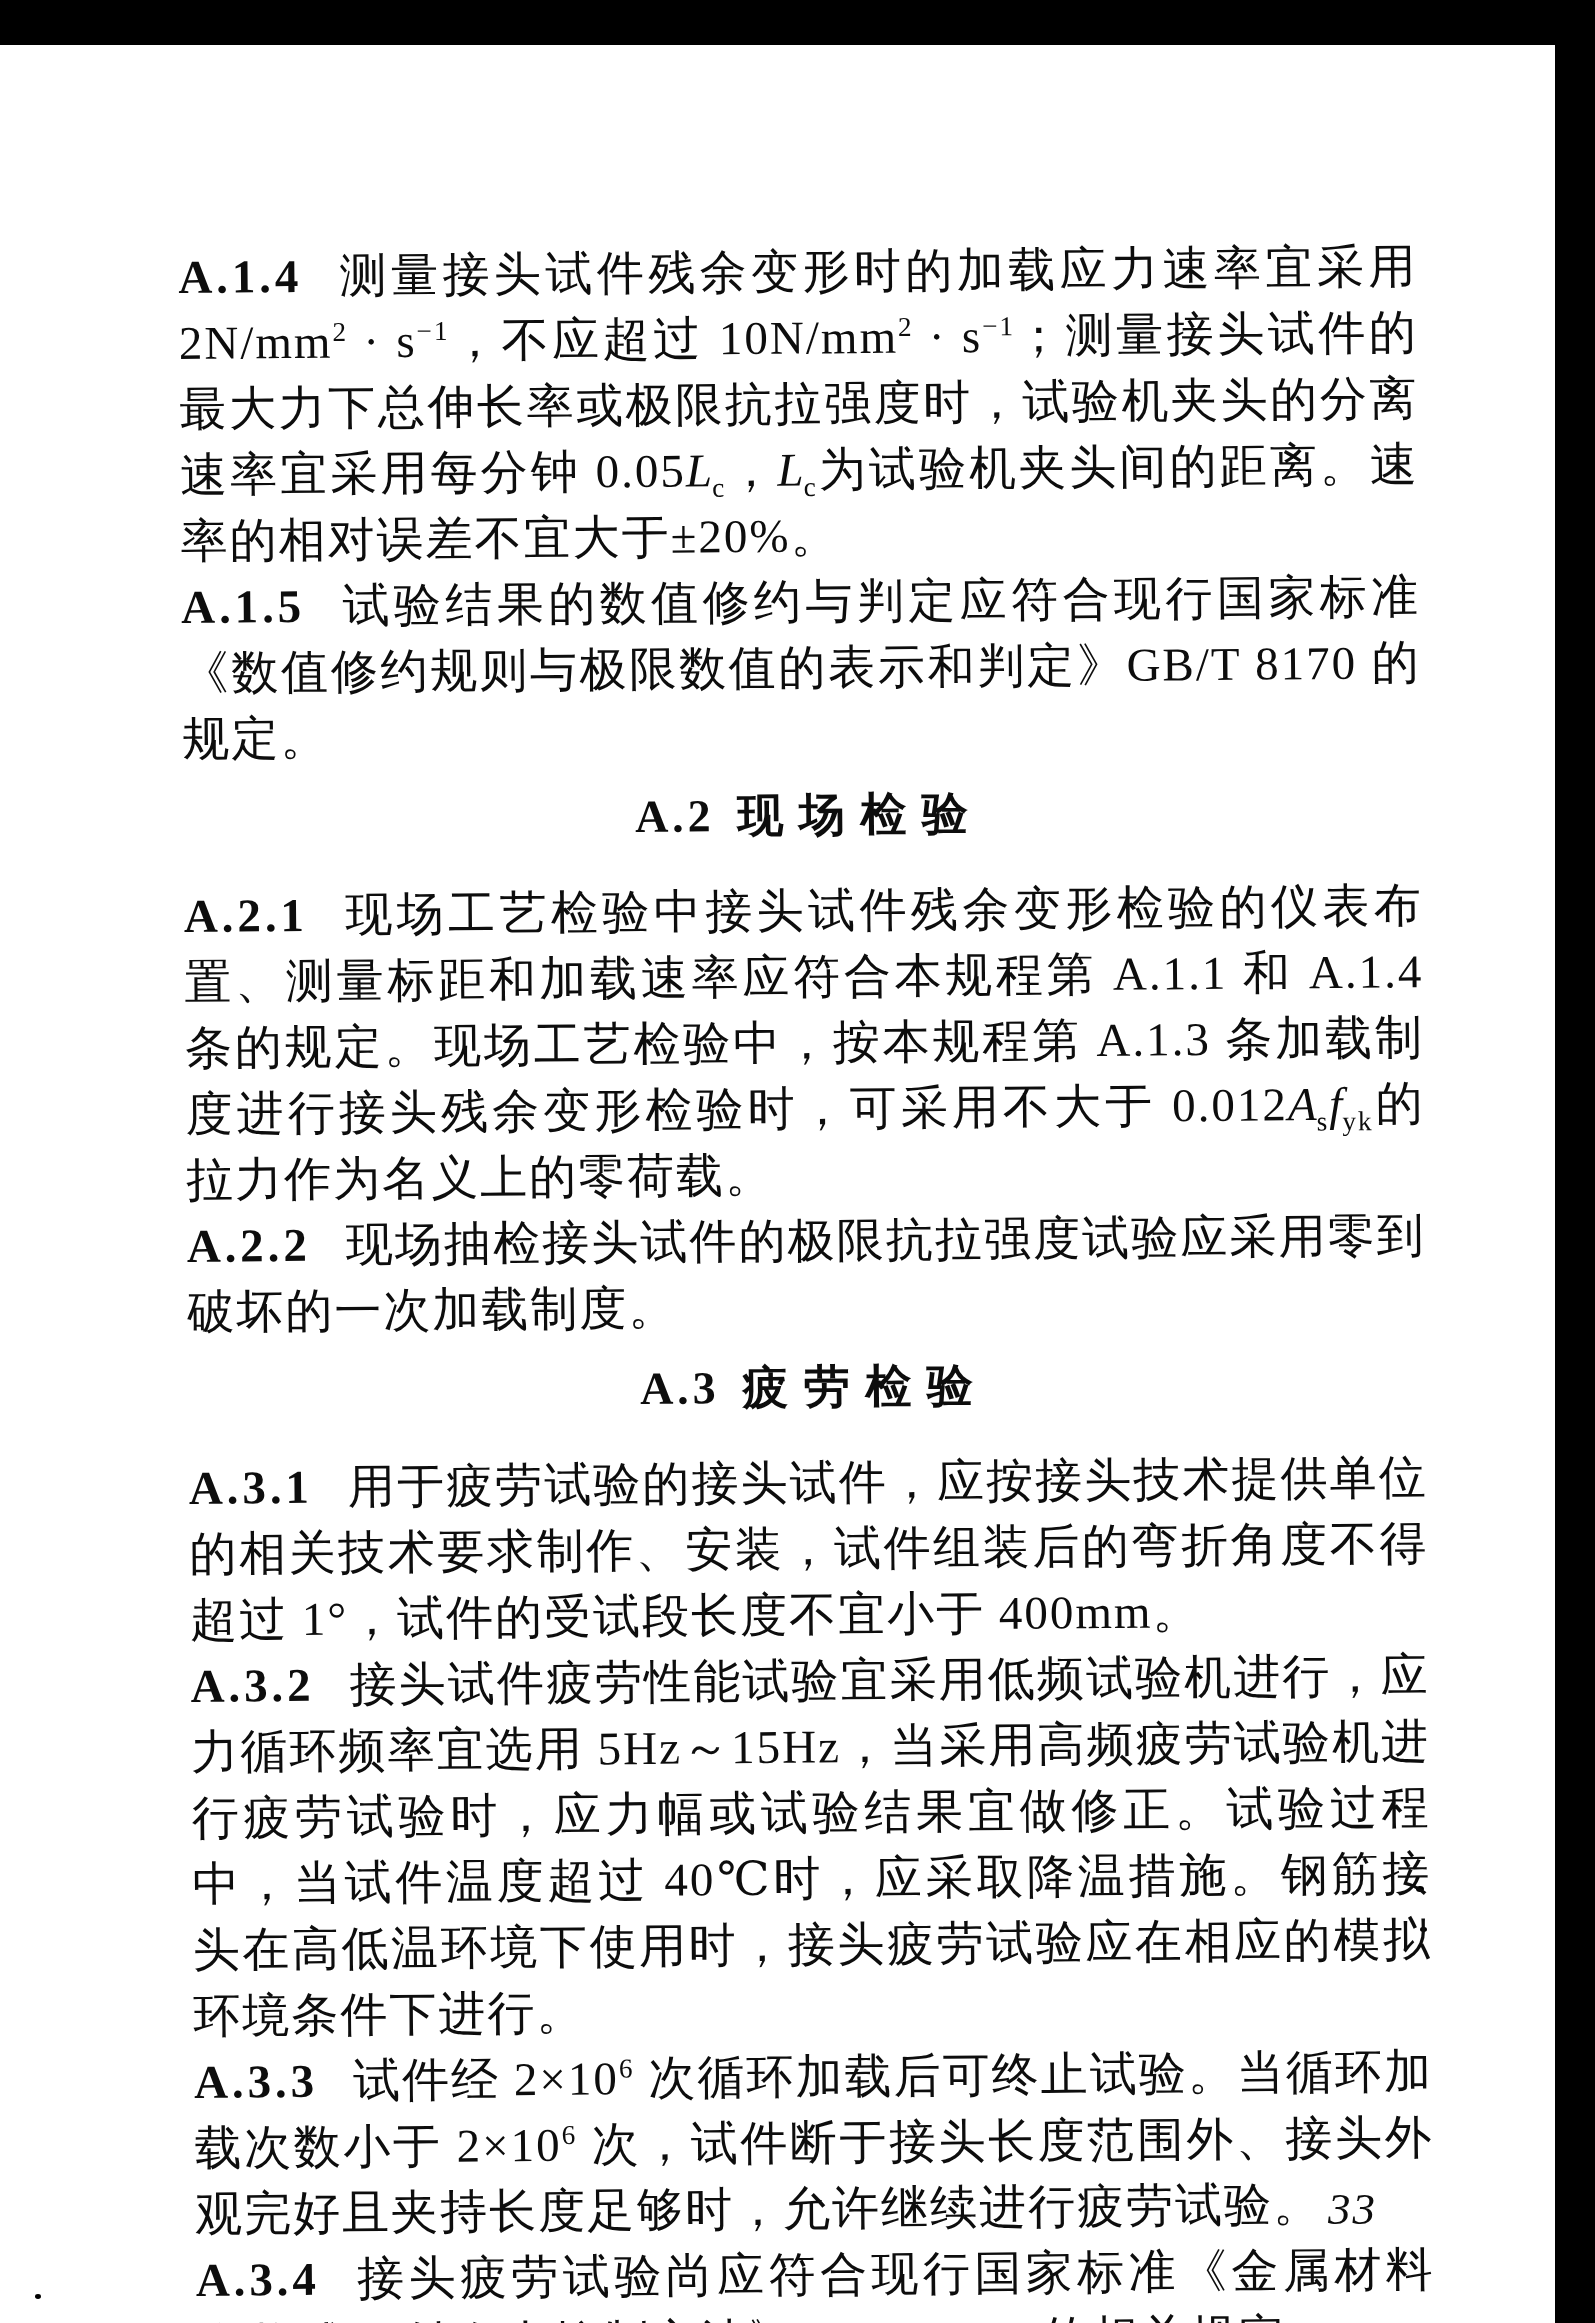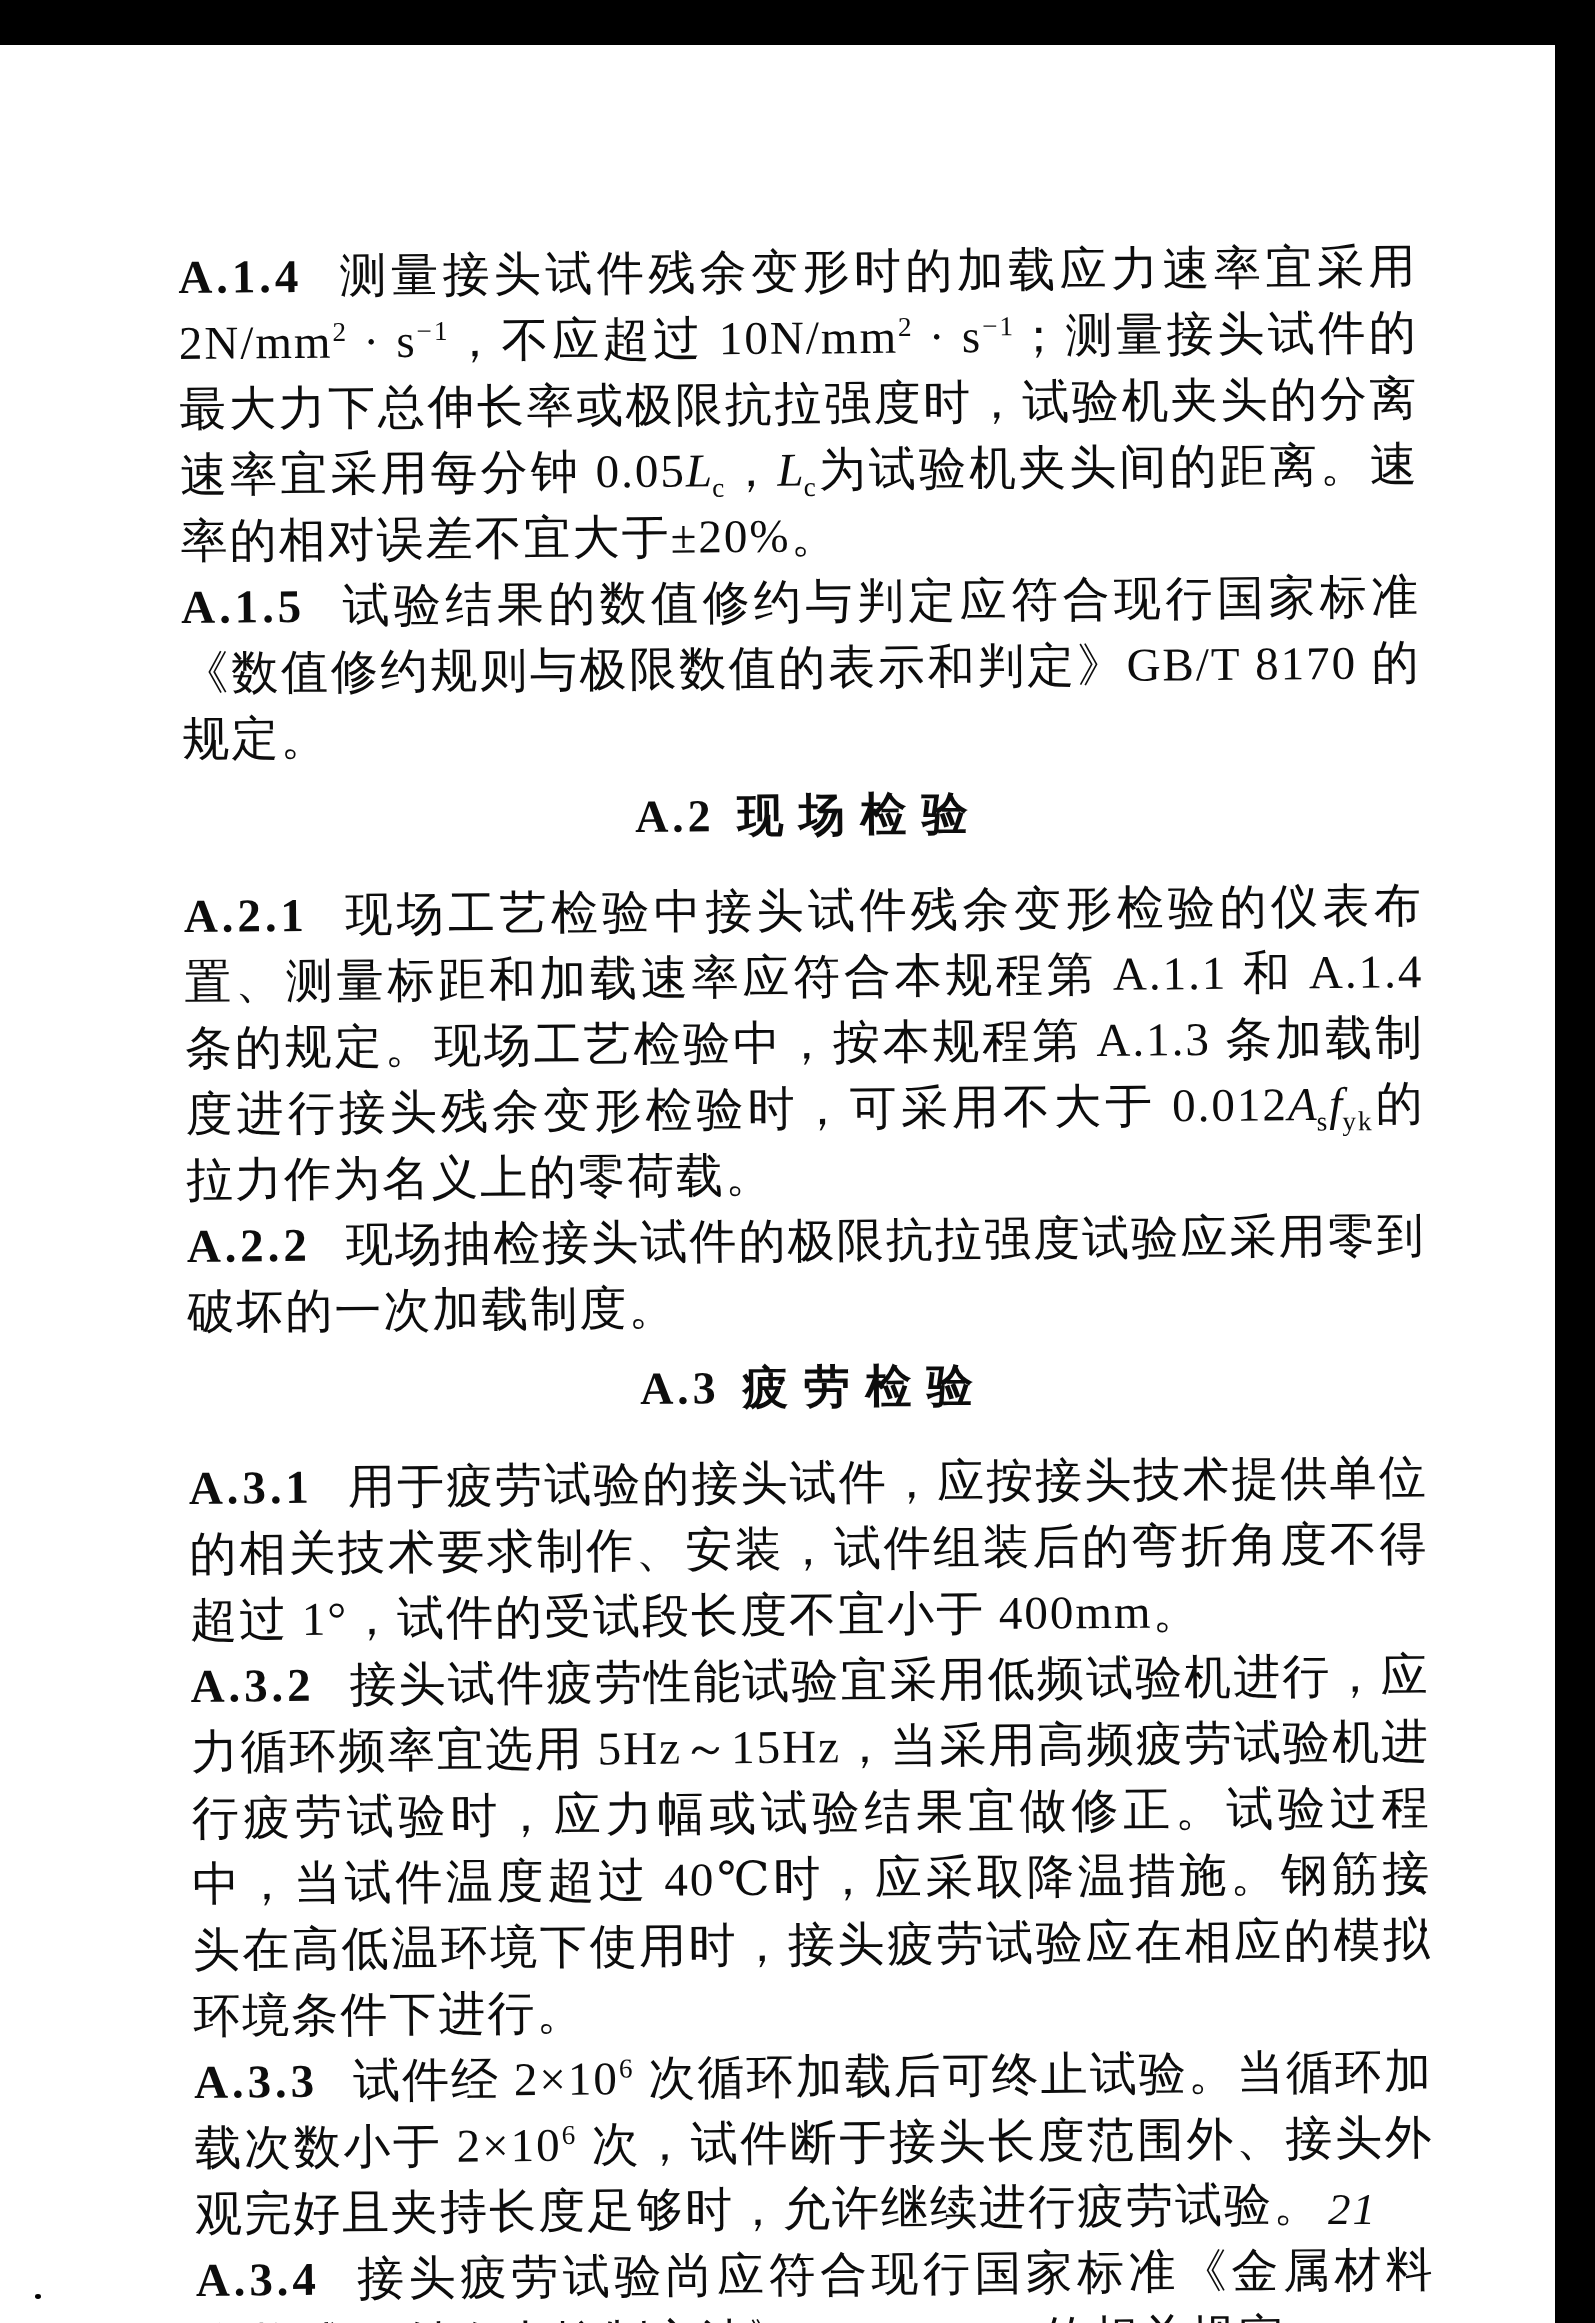--- a/index.html
+++ b/index.html
@@ -78,14 +78,14 @@
   <p class="clause"><span class="num">A.3.1</span><span>用于疲劳试验的接头试件，应按接头技术提供单位的相关技术要求制作、安装，试件组装后的弯折角度不得超过 1°，试件的受试段长度不宜小于 400mm。</span></p>
 
   <p class="clause"><span class="num">A.3.2</span><span>接头试件疲劳性能试验宜采用低频试验机进行，应力循环频率宜选用 5Hz～15Hz，当采用高频疲劳试验机进行疲劳试验时，应力幅或试验结果宜做修正。试验过程中，当试件温度超过 40℃时，应采取降温措施。钢筋接头在高低温环境下使用时，接头疲劳试验应在相应的模拟环境条件下进行。</span></p>
 
   <p class="clause"><span class="num">A.3.3</span><span>试件经 2×10</span><span class="sup">6</span><span> 次循环加载后可终止试验。当循环加载次数小于 2×10</span><span class="sup">6</span><span> 次，试件断于接头长度范围外、接头外观完好且夹持长度足够时，允许继续进行疲劳试验。</span></p>
 
   <p class="clause"><span class="num">A.3.4</span><span>接头疲劳试验尚应符合现行国家标准《金属材料 疲劳试验 轴向力控制方法》GB/T 3075 的相关规定。</span></p>
 
 </div>
 
-<div class="page-number">21</div>
+<div class="page-number">33</div>
 
 
 </body></html>

